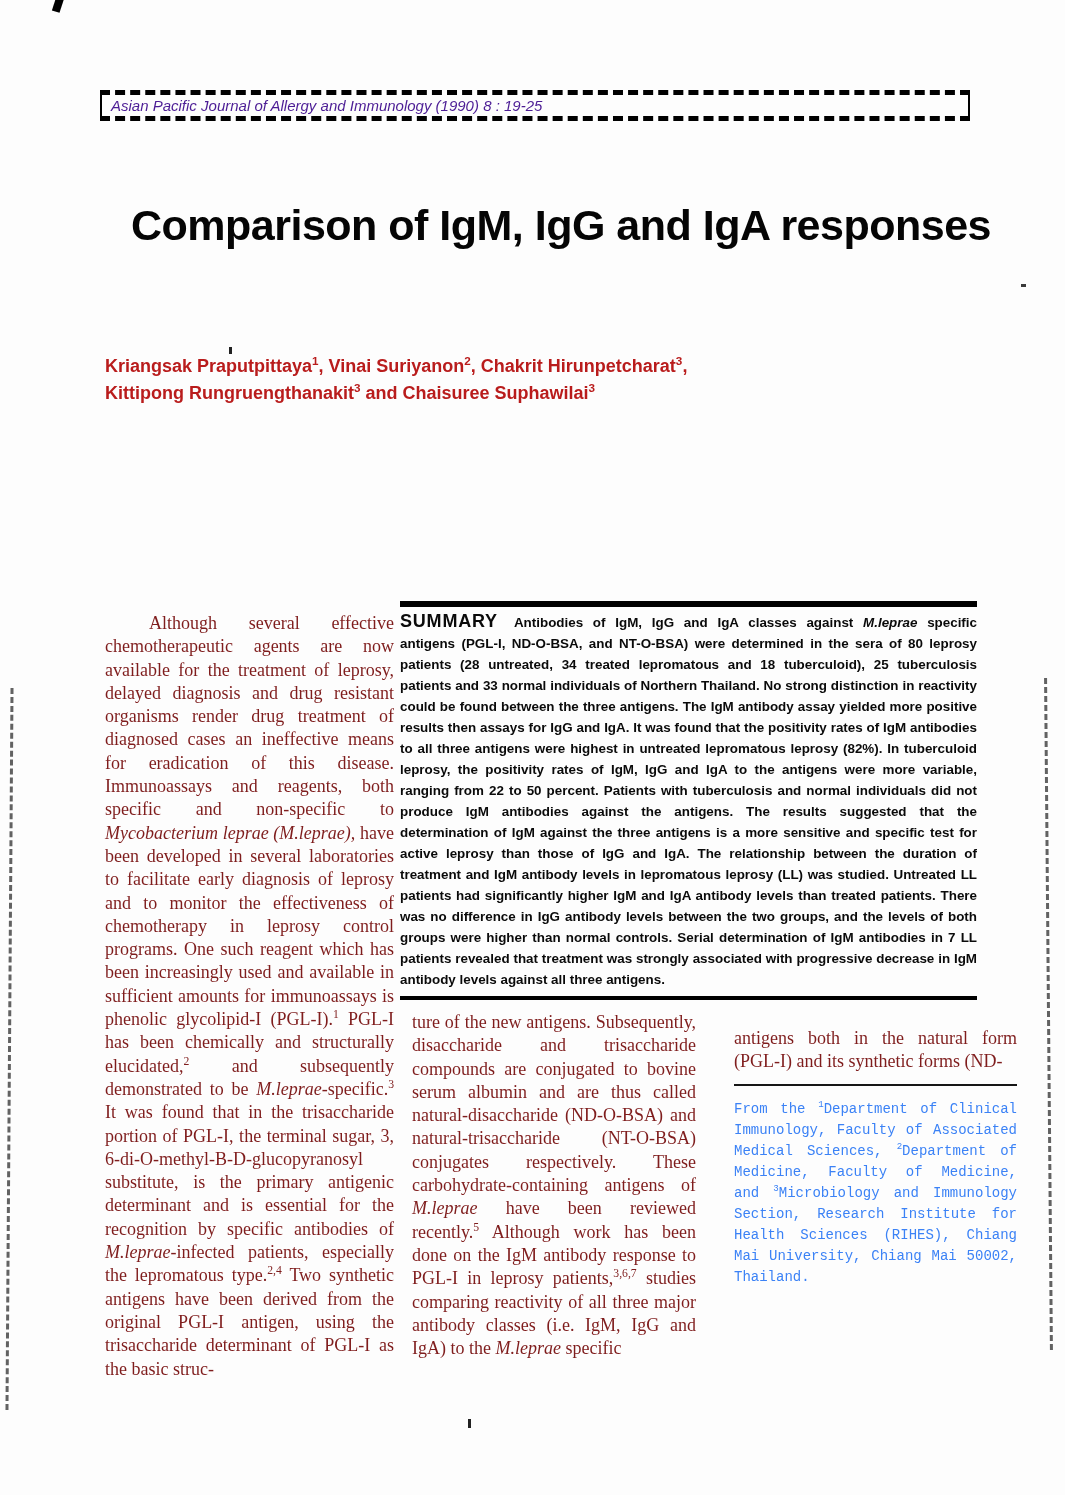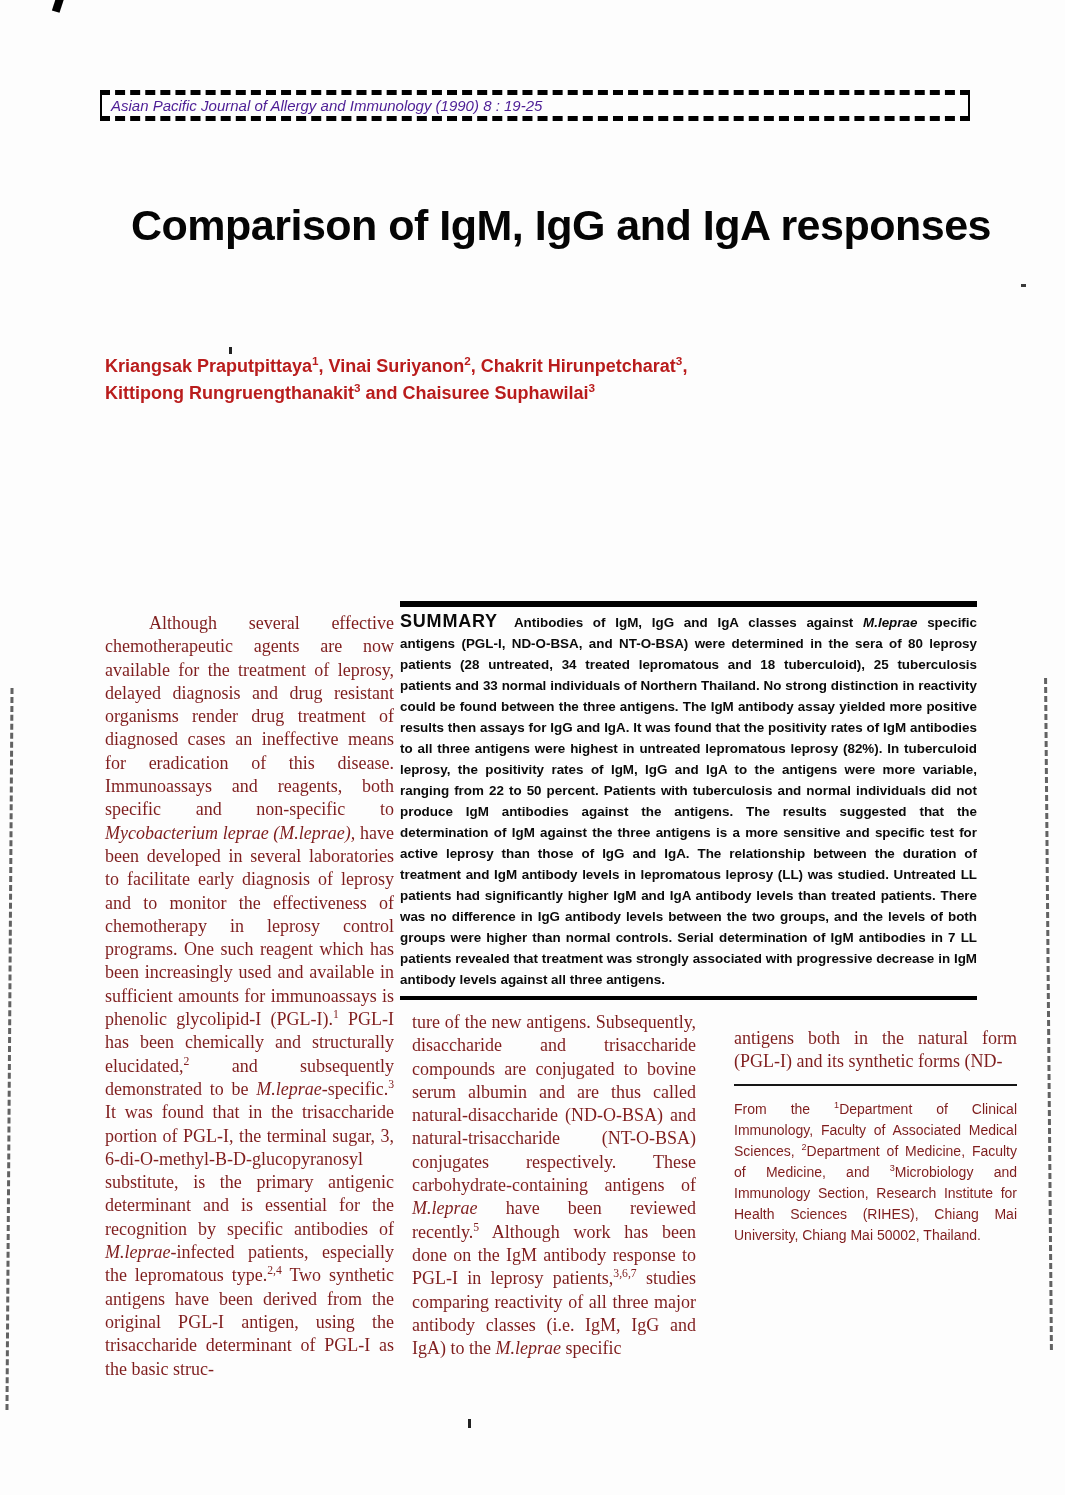--- a/index.html
+++ b/index.html
@@ -66,23 +66,23 @@
     font-size: 18px; letter-spacing: 0.8px; margin-right: 16px;
   }
   .rule-below-summary {
     position: absolute; left: 400px; top: 996px;
     width: 577px; height: 4px; background: #000;
   }
   .col-mid   { position: absolute; left: 400px; top: 1011px; width: 284px; margin-left: 12px; }
   .col-right { position: absolute; left: 734px; top: 1011px; width: 283px; margin-top: 16px; }
   .footnote-rule { height: 2px; background: #161616; margin: 10px 0 0 0; }
   .footnote {
-    font-family: Liberation Sans, sans-serif;
+    font-family: Liberation Mono, monospace;
     font-size: 14px; line-height: 21px; text-align: justify;
-    margin: 13px 0 0 0; color: #7f1d1d;
+    margin: 13px 0 0 0; color: #3b82f6;
   }
   .edge-left {
     position: absolute; left: 8px; top: 688px; height: 722px; width: 0;
     border-left: 3px dashed rgba(15,15,15,0.65);
     transform: rotate(0.4deg);
   }
   .edge-right {
     position: absolute; left: 1047px; top: 678px; height: 672px; width: 0;
     border-left: 3px dashed rgba(15,15,15,0.65);
     transform: rotate(-0.5deg);

